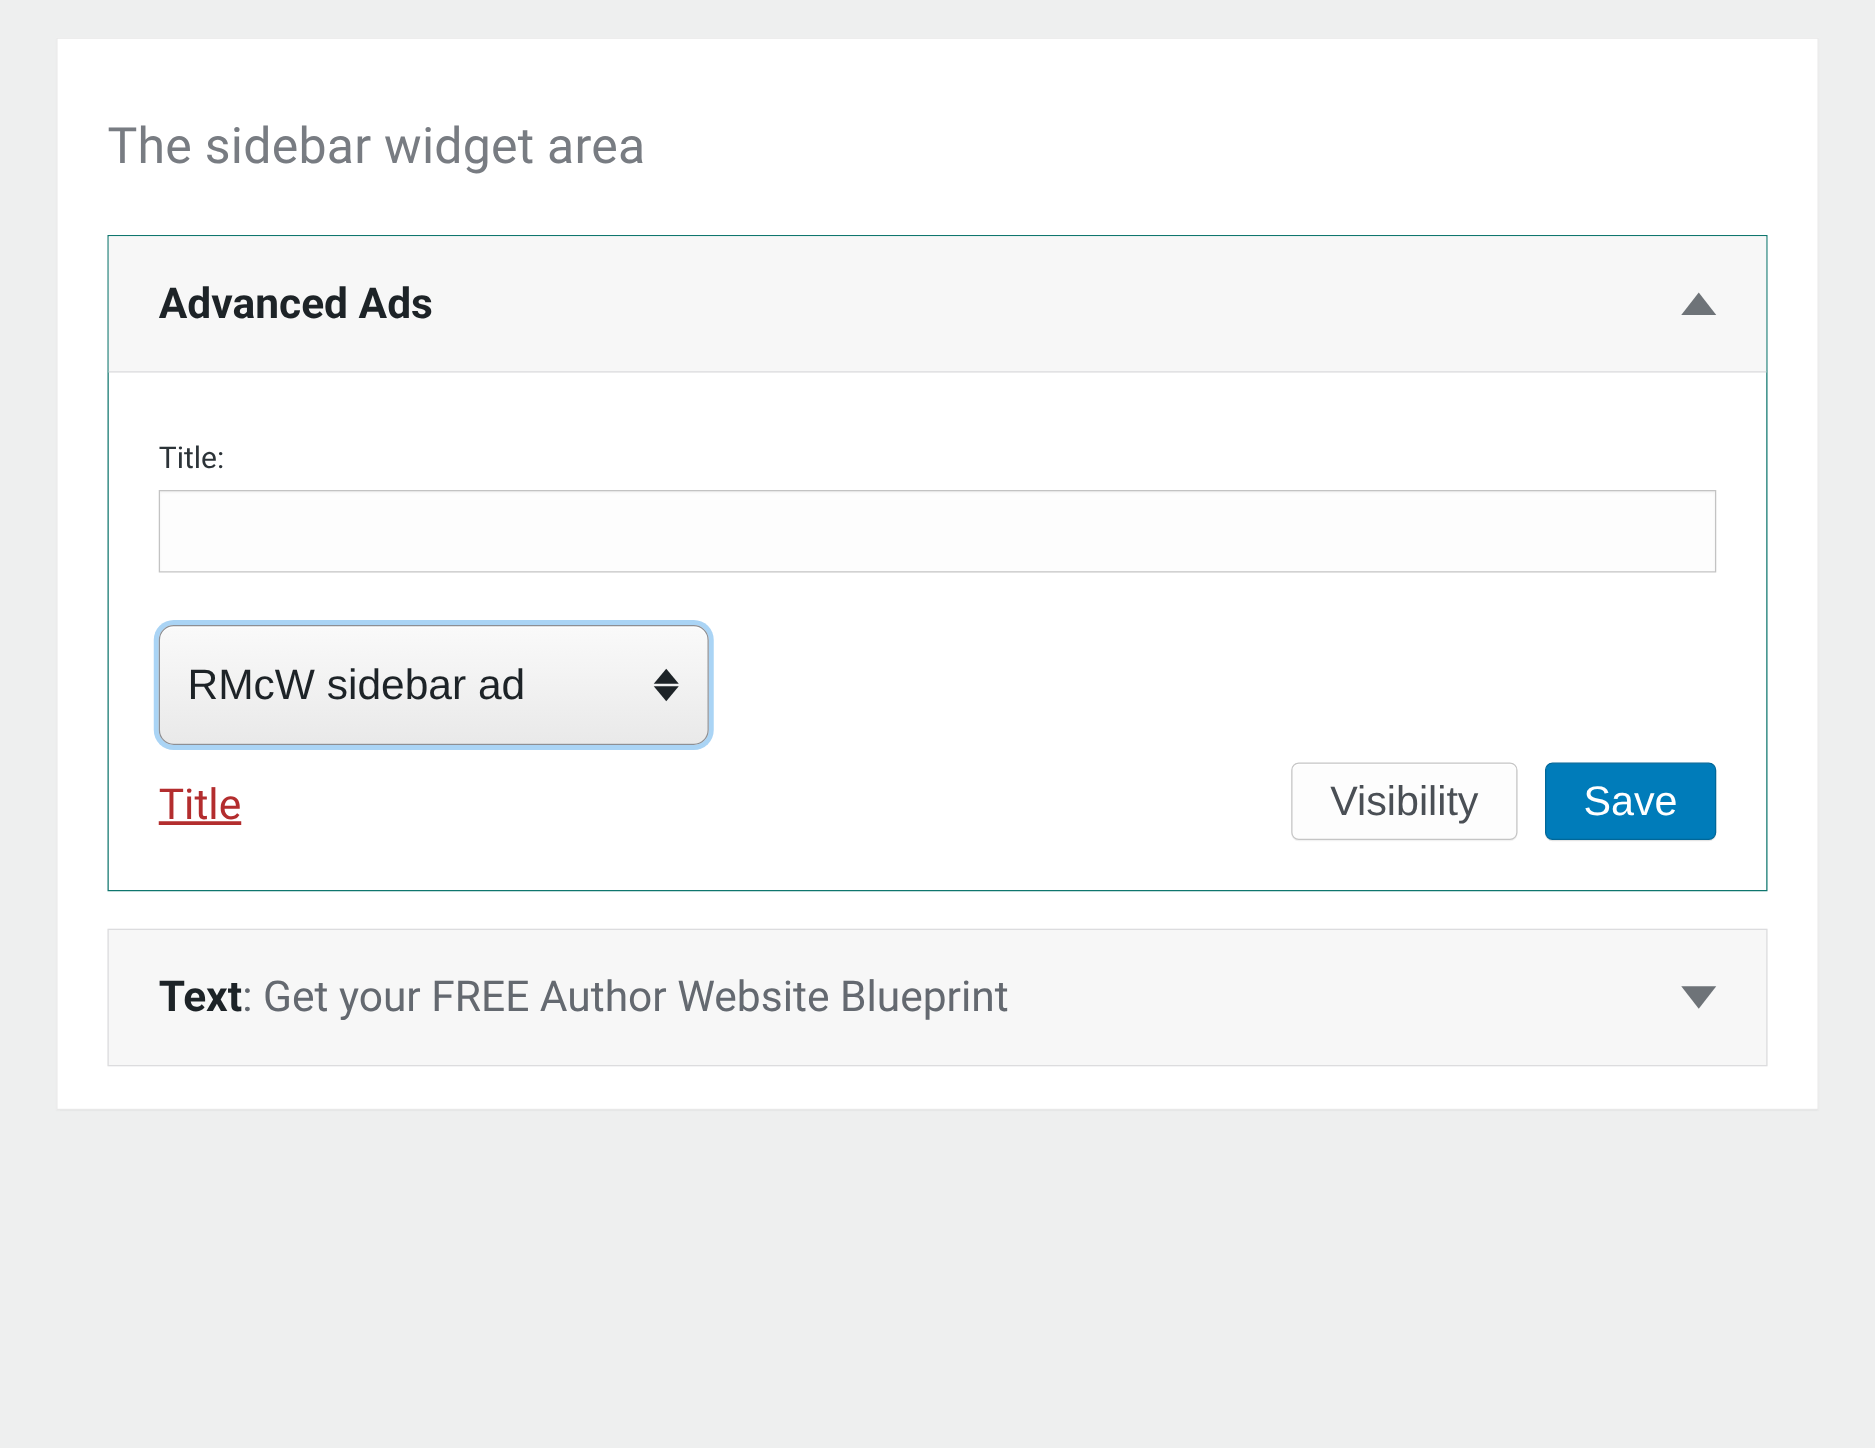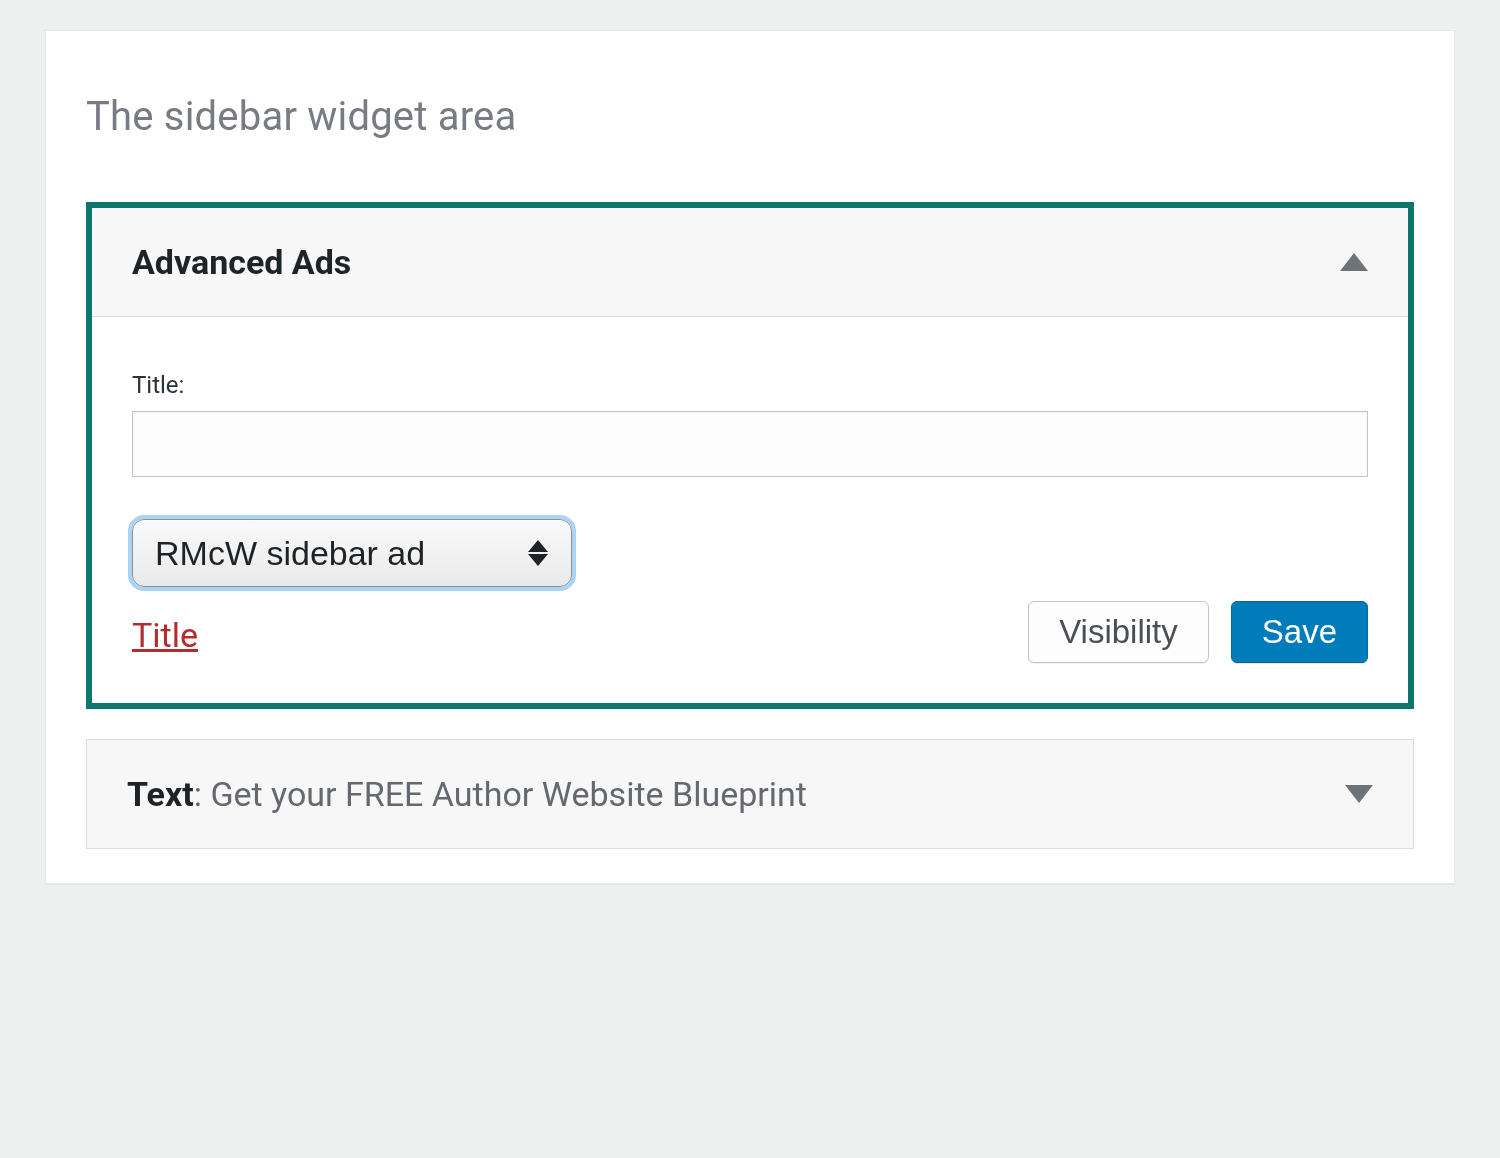--- a/index.html
+++ b/index.html
@@ -37,22 +37,22 @@
   }
   .panel-subtitle {
     margin: 22px 0 0 0;
     font-size: 40px;
     font-weight: 400;
     color: #787c82;
     letter-spacing: 0.2px;
   }
 
   .widget-box {
-    margin-top: 62px;
-    border: 6px solid #0f766e;
+    margin-top: 48px;
+    border: 1px solid #0f766e;
     background: #fff;
   }
 
   .widget-header {
     background: #f7f7f7;
     border-bottom: 1px solid #dcdcde;
     padding: 34px 40px;
     display: flex;
     align-items: center;
     justify-content: space-between;
@@ -86,21 +86,21 @@
     box-shadow: inset 0 1px 2px rgba(0,0,0,.05);
   }
 
   .select-wrap {
     margin-top: 42px;
     position: relative;
     width: 440px;
   }
   .ad-select {
     width: 100%;
-    height: 68px;
+    height: 96px;
     appearance: none;
     -webkit-appearance: none;
     border: 1px solid #8d8f94;
     border-radius: 12px;
     background: linear-gradient(#fafafa, #e9e9e9);
     box-shadow: 0 0 0 4px #aad4f5, inset 0 1px 0 #fff;
     font-size: 34px;
     padding: 0 58px 0 22px;
     color: #1d2327;
     cursor: pointer;

